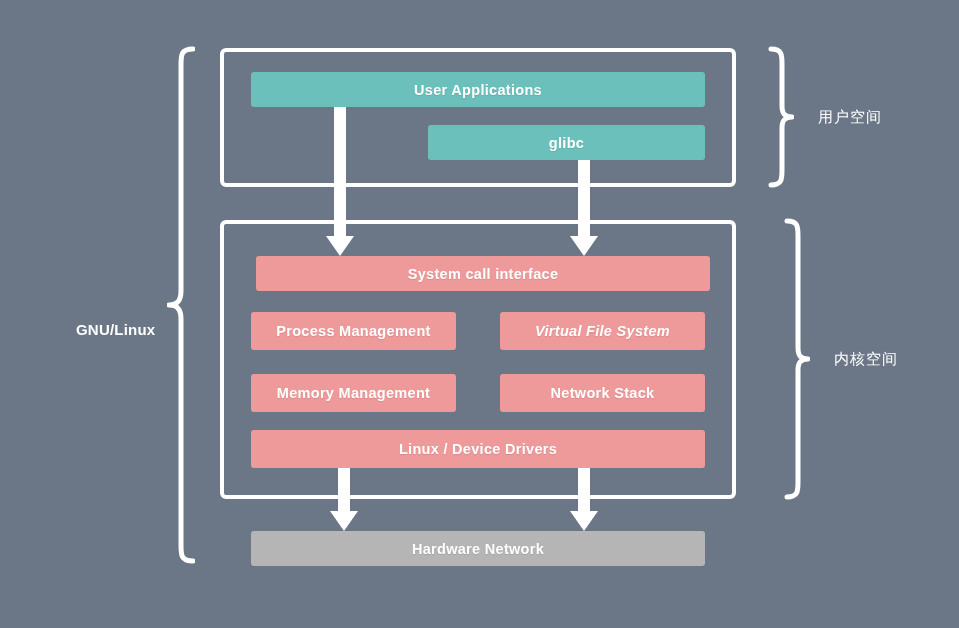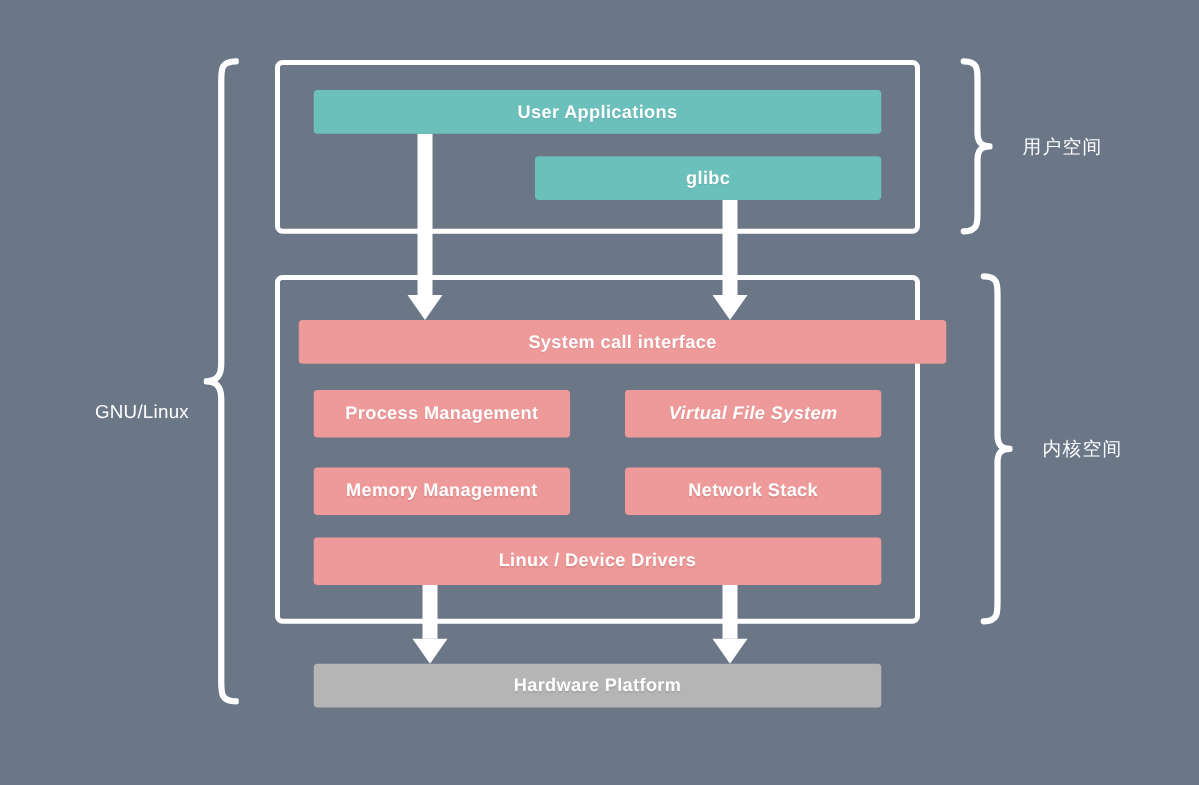--- a/index.html
+++ b/index.html
@@ -44,21 +44,21 @@
     letter-spacing: 0.3px;
     text-shadow: 0 1px 1px rgba(0,0,0,0.10);
     z-index: 6;
   }
   .block.teal { background: #6cc0bc; }
   .block.pink { background: #ef9a9a; }
   .block.gray { background: #b5b5b5; }
 
   #blk-user-applications { left: 251px; top: 72px;  width: 454px; height: 35px; }
   #blk-glibc            { left: 428px; top: 125px; width: 277px; height: 35px; }
-  #blk-syscall          { left: 239px; top: 256px; width: 518px; height: 35px; }
+  #blk-syscall          { left: 256px; top: 256px; width: 454px; height: 35px; }
   #blk-process-mgmt     { left: 251px; top: 312px; width: 205px; height: 38px; }
   #blk-vfs              { left: 500px; top: 312px; width: 205px; height: 38px; font-style: italic; }
   #blk-memory-mgmt      { left: 251px; top: 374px; width: 205px; height: 38px; }
   #blk-network-stack    { left: 500px; top: 374px; width: 205px; height: 38px; }
   #blk-arch-drivers     { left: 251px; top: 430px; width: 454px; height: 38px; }
   #blk-hardware         { left: 251px; top: 531px; width: 454px; height: 35px; }
 
   
   .arrow {
     position: absolute;
@@ -97,21 +97,21 @@
   
   .brace-group { position: absolute; display: flex; align-items: center; }
   .brace-svg { display: block; }
   .brace-label {
     color: #ffffff;
     font-size: 15px;
     white-space: nowrap;
     text-align: right;
   }
   .brace-label.cjk { font-weight: normal; letter-spacing: 1px; }
-  .brace-label.latin { font-weight: normal; letter-spacing: 0.2px; margin-top: 48px; }
+  .brace-label.latin { font-weight: bold; letter-spacing: 0.2px; margin-top: 48px; }
 
   #brace-user-space { left: 768px; top: 46px; }
   #brace-user-space .brace-label { margin-left: 24px; }
   #brace-kernel-space { left: 784px; top: 218px; }
   #brace-kernel-space .brace-label { margin-left: 24px; }
   #brace-gnulinux { left: 76px; top: 45px; height: 520px; }
   #brace-gnulinux .brace-label { margin-right: 12px; }
 </style>
 </head>
 <body>
@@ -207,16 +207,16 @@
     <div class="shaft"></div>
     <div class="head"></div>
   </div>
 
   <div class="arrow" id="arrow-kernel-to-hw-right">
     <div class="shaft"></div>
     <div class="head"></div>
   </div>
 
   <div class="block gray" id="blk-hardware">
-    <span>Hardware Platform</span>
+    <span>Hardware Network</span>
   </div>
 
 </div>
 
 </body></html>

